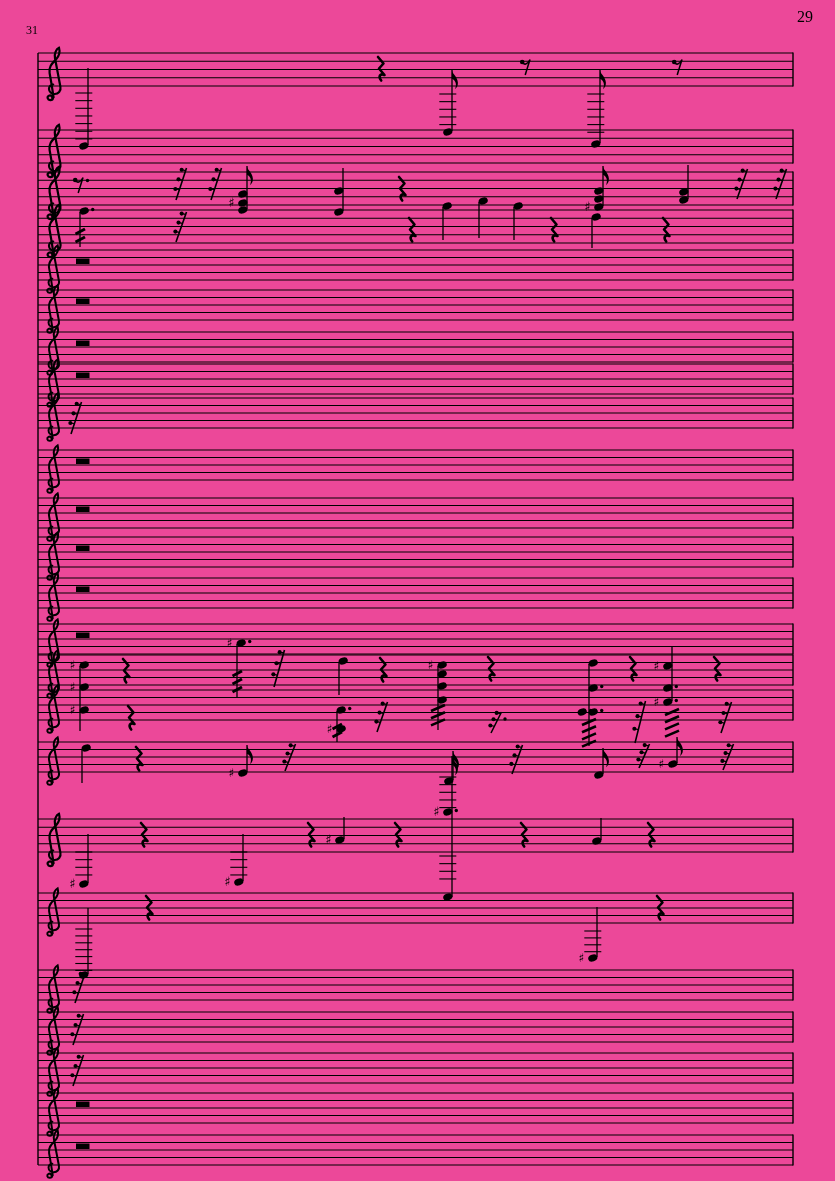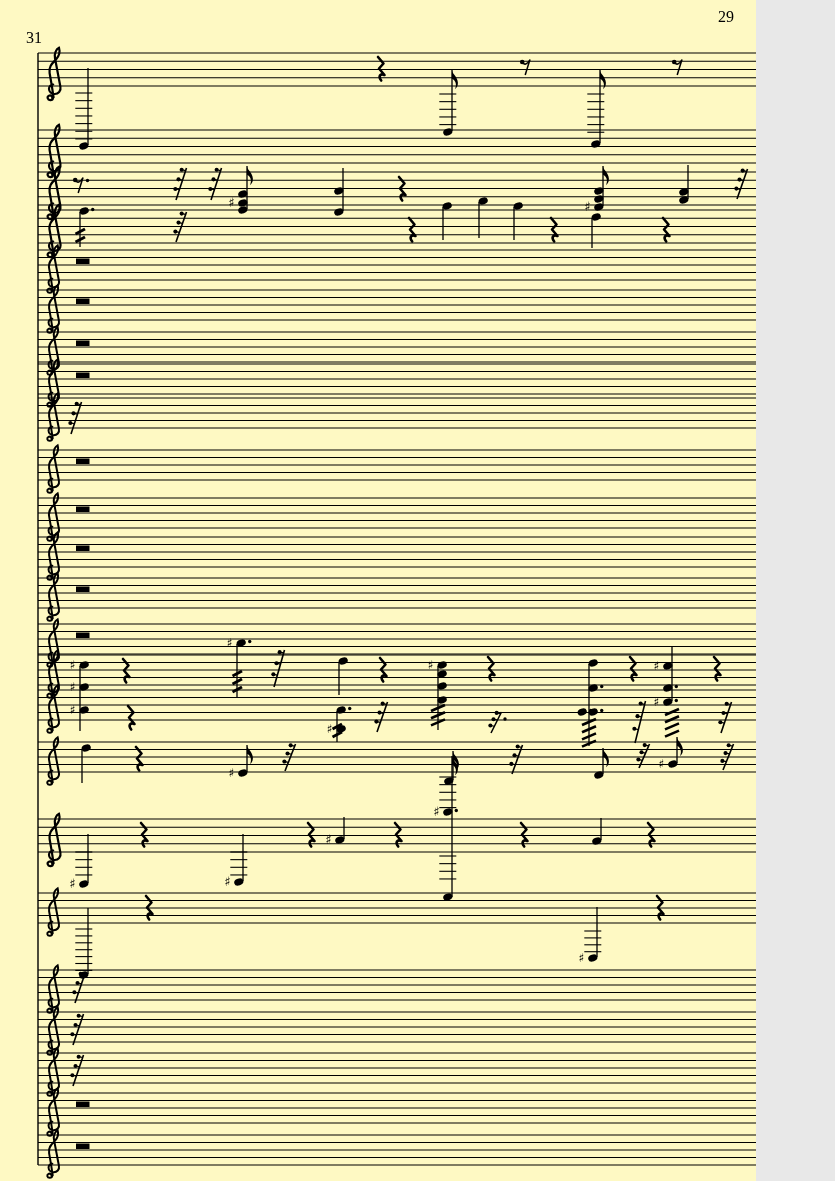--- a/index.html
+++ b/index.html
@@ -1,24 +1,24 @@
 <!DOCTYPE html>
 <html><head>
 <meta charset="utf-8">
 <style>
   html,body{margin:0;padding:0;background:#e8e8e8;}
   .page{
-    position:relative;width:756px;height:1181px;background:#fef9c3;
+    position:relative;width:835px;height:1181px;background:#ec4899;
     font-family:"Liberation Serif", serif; overflow:hidden;
   }
   .pagenum{
     position:absolute;top:8px;right:22px;font-size:16px;color:#000;
   }
   .measurenum{
-    position:absolute;top:29px;left:26px;font-size:16px;color:#000;
+    position:absolute;top:23px;left:26px;font-size:12px;color:#000;
   }
   #score{position:absolute;left:0;top:0;}
 </style>
 </head>
 <body>
 
 <div class="page">
   <div class="pagenum">29</div>
   <div class="measurenum">31</div>
   <svg id="score" width="835" height="1181" viewBox="0 0 835 1181" xmlns="http://www.w3.org/2000/svg">

